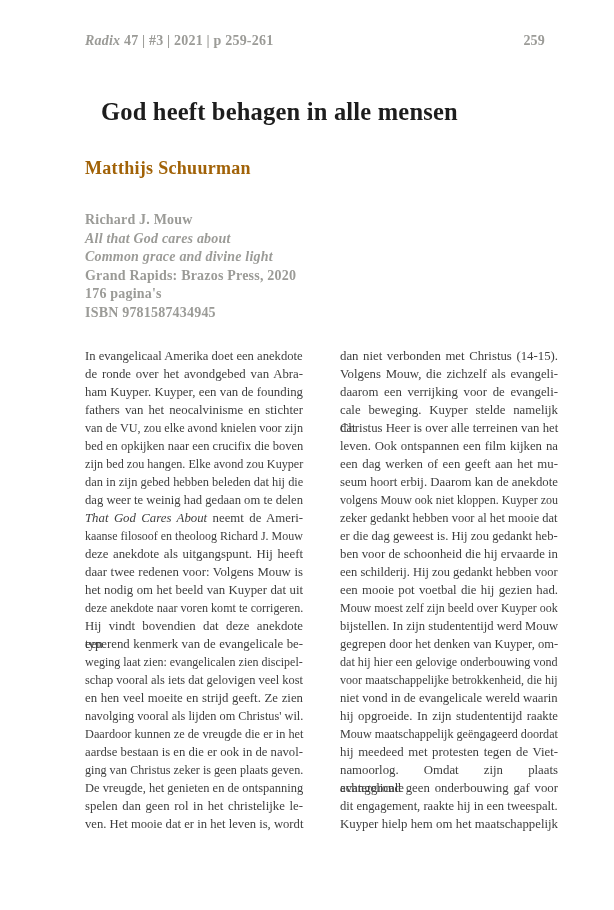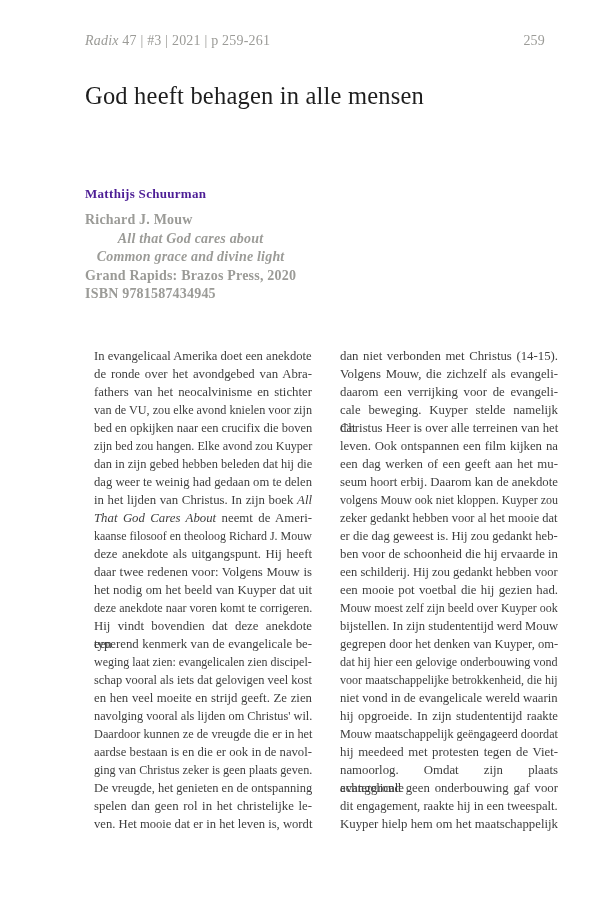--- a/index.html
+++ b/index.html
@@ -13,63 +13,63 @@
   }
   .header {
     position: absolute;
     left: 85px;
     top: 33px;
     width: 460px;
     display: flex;
     justify-content: space-between;
     color: #9b9b97;
     font-size: 14px;
-    font-weight: normal;
+    font-weight: bold;
     letter-spacing: 0.2px;
   }
   .journal-name { font-style: italic; }
   .article-title {
     position: absolute;
     left: 85px;
     top: 82px;
-    margin: 0;
+    margin: 16px;
     font-size: 24.5px;
-    font-weight: normal;
+    font-weight: bold;
     color: #1d1d1d;
     letter-spacing: 0.2px;
   }
   .review-author {
     position: absolute;
     left: 85px;
-    top: 186px;
-    font-size: 13px;
+    top: 158px;
+    font-size: 18px;
     font-weight: bold;
-    color: #4c1d95;
+    color: #a16207;
     letter-spacing: 0.3px;
   }
   .book-info {
     position: absolute;
     left: 85px;
     top: 211px;
     font-size: 14px;
     line-height: 18.5px;
     font-weight: bold;
     color: #9b9b97;
     letter-spacing: 0.2px;
   }
-  .book-line.italic { font-style: italic; text-align: center; }
+  .book-line.italic { font-style: italic; }
   .column {
     position: absolute;
     top: 347px;
     width: 218px;
     font-size: 12.8px;
     line-height: 18px;
     color: #3e3e3e;
   }
-  .column-left  { left: 94px; }
+  .column-left  { left: 85px; }
   .column-right { left: 327px; margin-left: 13px; }
   .line {
     height: 18px;
     white-space: nowrap;
     overflow: visible;
   }
   .line.stretch {
     white-space: normal;
     text-align: justify;
     text-align-last: justify;
@@ -88,33 +88,34 @@
 
   <h1 class="article-title">God heeft behagen in alle mensen</h1>
 
   <div class="review-author">Matthijs Schuurman</div>
 
   <div class="book-info">
     <div class="book-line">Richard J. Mouw</div>
     <div class="book-line italic">All that God cares about</div>
     <div class="book-line italic">Common grace and divine light</div>
     <div class="book-line">Grand Rapids: Brazos Press, 2020</div>
+    <div class="book-line">176 pagina's</div>
     <div class="book-line">ISBN 9781587434945</div>
   </div>
 
   <div class="column column-left">
       <div class="line" style="transform-origin: left center; transform: scaleX(0.9864);">In evangelicaal Amerika doet een anekdote</div>
       <div class="line stretch">de ronde over het avondgebed van Abra-</div>
+      <div class="line stretch">ham Kuyper. Kuyper, een van de founding</div>
       <div class="line stretch">fathers van het neocalvinisme en stichter</div>
       <div class="line" style="transform-origin: left center; transform: scaleX(0.952);">van de VU, zou elke avond knielen voor zijn</div>
       <div class="line" style="transform-origin: left center; transform: scaleX(0.9732);">bed en opkijken naar een crucifix die boven</div>
       <div class="line" style="transform-origin: left center; transform: scaleX(0.9478);">zijn bed zou hangen. Elke avond zou Kuyper</div>
       <div class="line" style="transform-origin: left center; transform: scaleX(0.9689);">dan in zijn gebed hebben beleden dat hij die</div>
       <div class="line" style="transform-origin: left center; transform: scaleX(0.9864);">dag weer te weinig had gedaan om te delen</div>
-      <div class="line stretch">in het lijden van Christus. In zijn boek <em>All</em></div>
       <div class="line stretch"><em>That God Cares About</em> neemt de Ameri-</div>
       <div class="line" style="transform-origin: left center; transform: scaleX(0.9356);">kaanse filosoof en theoloog Richard J. Mouw</div>
       <div class="line stretch">deze anekdote als uitgangspunt. Hij heeft</div>
       <div class="line stretch">daar twee redenen voor: Volgens Mouw is</div>
       <div class="line stretch">het nodig om het beeld van Kuyper dat uit</div>
       <div class="line" style="transform-origin: left center; transform: scaleX(0.9437);">deze anekdote naar voren komt te corrigeren.</div>
       <div class="line stretch">Hij vindt bovendien dat deze anekdote een</div>
       <div class="line stretch">typerend kenmerk van de evangelicale be-</div>
       <div class="line" style="transform-origin: left center; transform: scaleX(0.9356);">weging laat zien: evangelicalen zien discipel-</div>
       <div class="line" style="transform-origin: left center; transform: scaleX(0.9689);">schap vooral als iets dat gelovigen veel kost</div>

